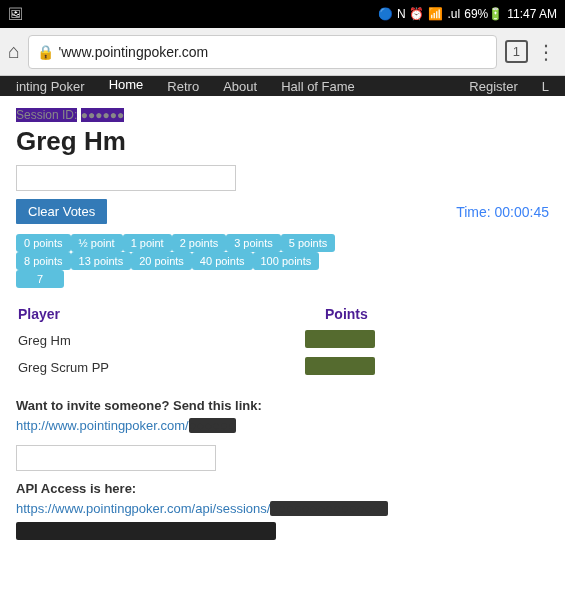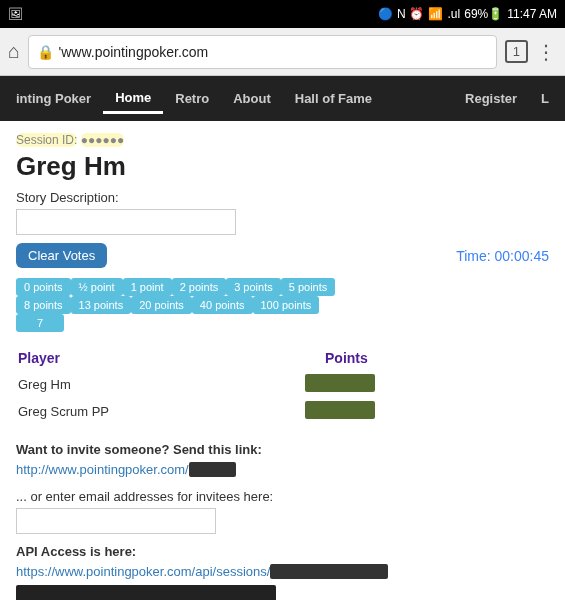--- a/index.html
+++ b/index.html
@@ -48,27 +48,26 @@
       border-radius: 3px;
       padding: 2px 6px;
       font-size: 13px;
       color: #555;
     }
     .menu-dots { font-size: 20px; color: #555; letter-spacing: 1px; }
 
     
     .nav-bar {
       background: #222;
-      height: 45px;
+      height: 20px;
       display: flex;
       align-items: center;
       padding: 0 4px;
       gap: 0;
       overflow: hidden;
-      font-weight: bold;
     }
     .nav-item {
       color: #ccc;
       padding: 6px 12px;
       font-size: 13px;
       cursor: pointer;
       white-space: nowrap;
     }
     .nav-item.active {
       color: #fff;
@@ -80,23 +79,23 @@
     .content {
       padding: 12px 16px;
       background: #fff;
     }
     .session-id {
       font-size: 12px;
       color: #555;
       margin-bottom: 4px;
     }
     .session-id span {
-      background: #fef9c3;
+      background: #4c1d95;
       color: #888;
-      border-radius: 6px;
+      border-radius: 0;
       font-size: 12px;
     }
     .page-title {
       font-size: 26px;
       font-weight: bold;
       color: #222;
       margin-bottom: 8px;
     }
     .story-label {
       font-size: 13px;
@@ -113,21 +112,21 @@
     .buttons-row {
       display: flex;
       align-items: center;
       gap: 8px;
       margin-bottom: 10px;
     }
     .btn-clear {
       background: #337ab7;
       color: #fff;
       border: none;
-      border-radius: 6px;
+      border-radius: 1px;
       padding: 5px 12px;
       font-size: 13px;
       cursor: pointer;
     }
     .btn-show {
       background: #337ab7;
       color: #fff;
       border: none;
       border-radius: 3px;
       padding: 5px 12px;
@@ -273,21 +272,20 @@
 
 <div class="content">
 
   <div class="session-id">
     <span>Session ID:</span>
     <span class="redacted">●●●●●●</span>
   </div>
 
   <div class="page-title">Greg Hm</div>
 
-  <div class="story-label">Story Description:</div>
   <input class="story-input" type="text" style="">
 
   <div class="buttons-row">
     <button class="btn-clear">Clear Votes</button>
     <span class="timer">
       <span>Time:</span>
       <span>00:00:45</span>
     </span>
   </div>
 
@@ -323,21 +321,20 @@
         <td><span class="points-bar"></span></td>
       </tr>
     </tbody>
   </table>
 
   <div class="invite-section">
     <div class="invite-label">Want to invite someone? Send this link:</div>
     <span class="invite-link">http://www.pointingpoker.com/<span class="redacted">●●●●●●</span></span>
   </div>
 
-  <div class="email-label">... or enter email addresses for invitees here:</div>
   <input class="email-input" type="text" style="">
 
   <div class="api-label">API Access is here:</div>
   <div>
     <span class="api-link">https://www.pointingpoker.com/api/sessions/<span class="redacted">●●●●●●●●●●●●●●●</span></span>
   </div>
   <div style="margin-top:6px; height: 18px; background: #222; width: 260px; border-radius: 2px;"></div>
 
 </div>
 

